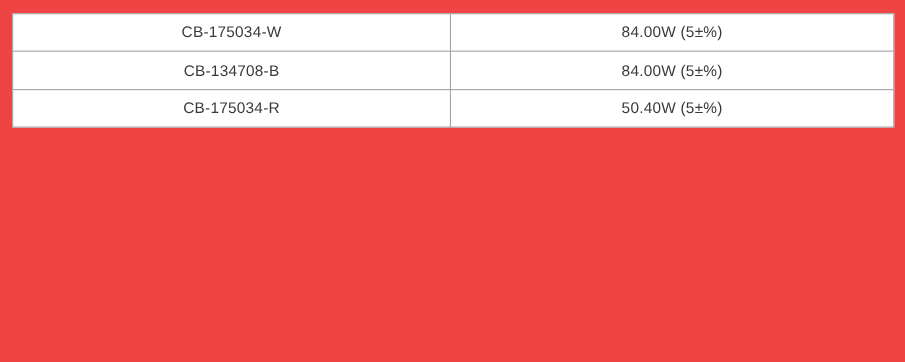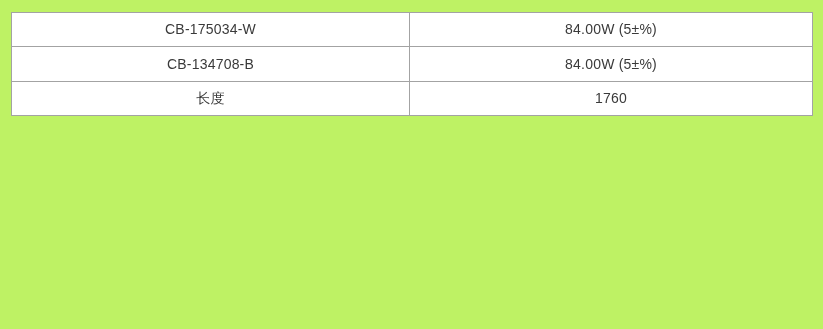--- a/index.html
+++ b/index.html
@@ -13,21 +13,21 @@
     height: 329px;
     overflow: hidden;
     font-family: "Liberation Sans", "DejaVu Sans", sans-serif;
     -webkit-font-smoothing: antialiased;
   }
 
   .page {
     position: relative;
     width: 823px;
     height: 329px;
-    background: #bef264;
+    background: #ef4444;
     box-sizing: border-box;
   }
 
   .spec-table-wrap {
     position: absolute;
     left: 11px;
     top: 12px;
     width: 801px;
   }
 
@@ -82,19 +82,19 @@
       <tbody>
         <tr>
           <td class="cell-label">CB-175034-W</td>
           <td class="cell-value">84.00W (5±%)</td>
         </tr>
         <tr>
           <td class="cell-label">CB-134708-B</td>
           <td class="cell-value">84.00W (5±%)</td>
         </tr>
         <tr>
-          <td class="cell-label">长度</td>
-          <td class="cell-value">1760</td>
+          <td class="cell-label">CB-175034-R</td>
+          <td class="cell-value">50.40W (5±%)</td>
         </tr>
       </tbody>
     </table>
   </div>
 </div>
 
 </body></html>

